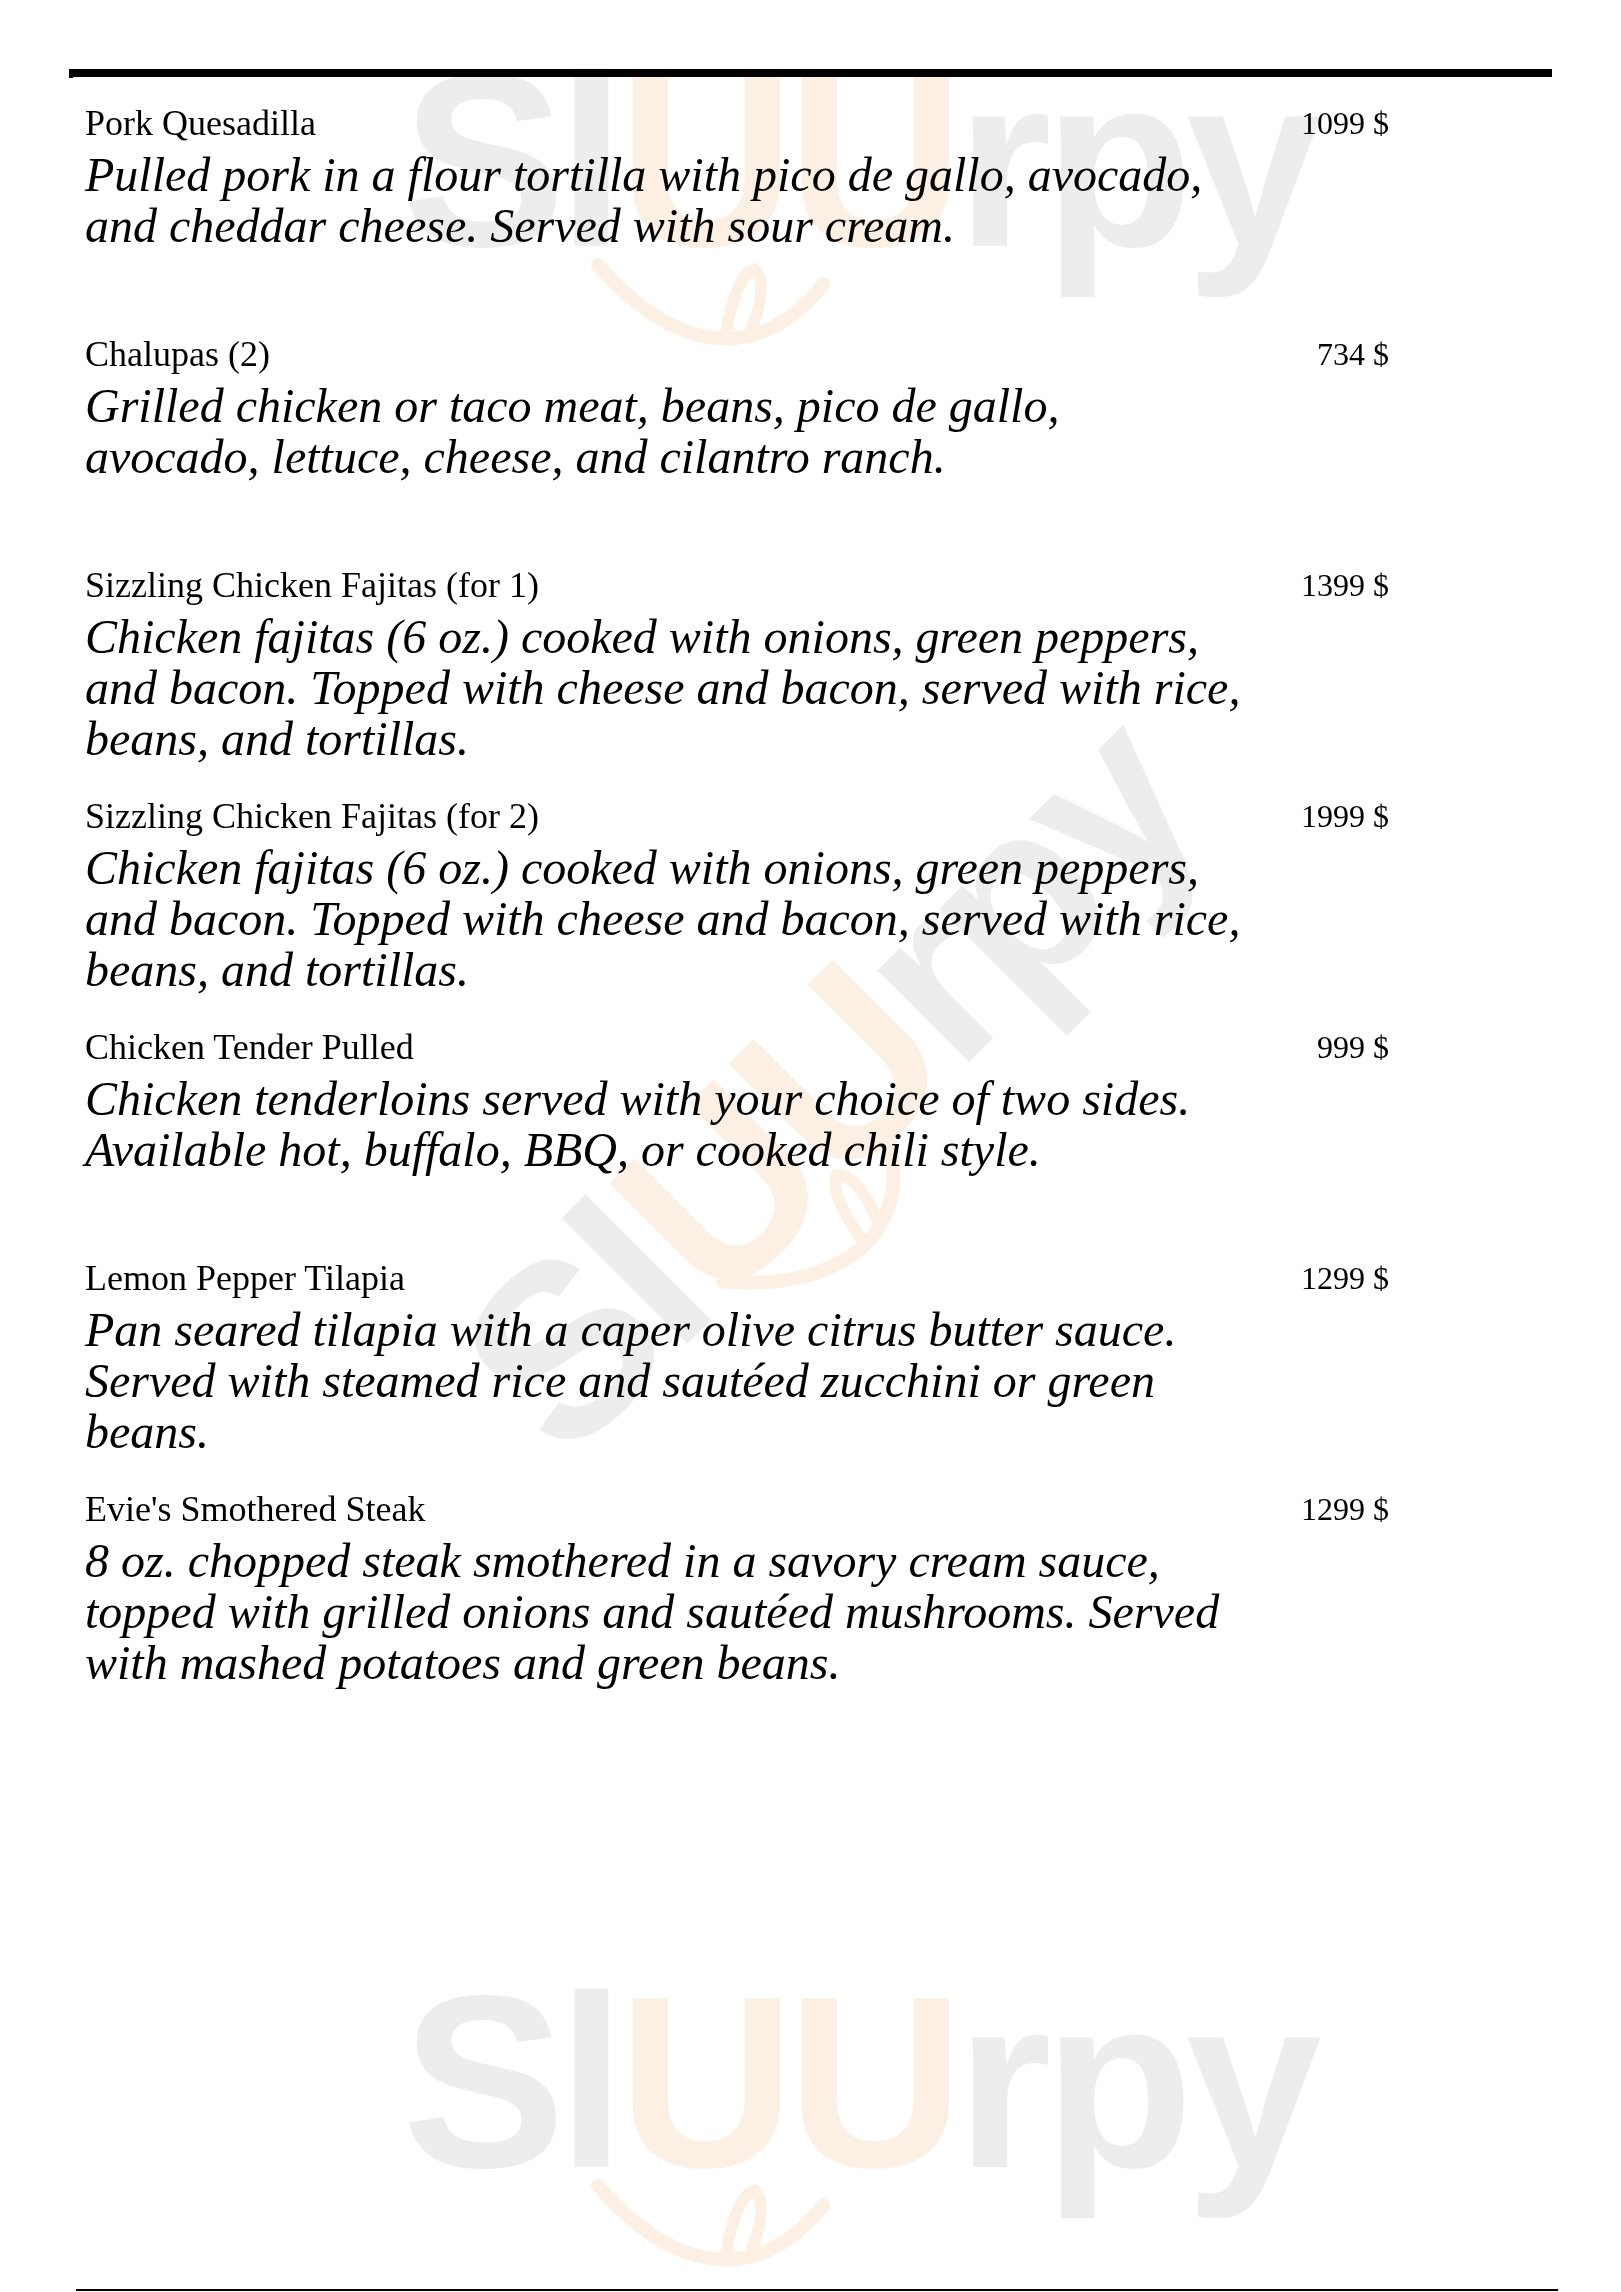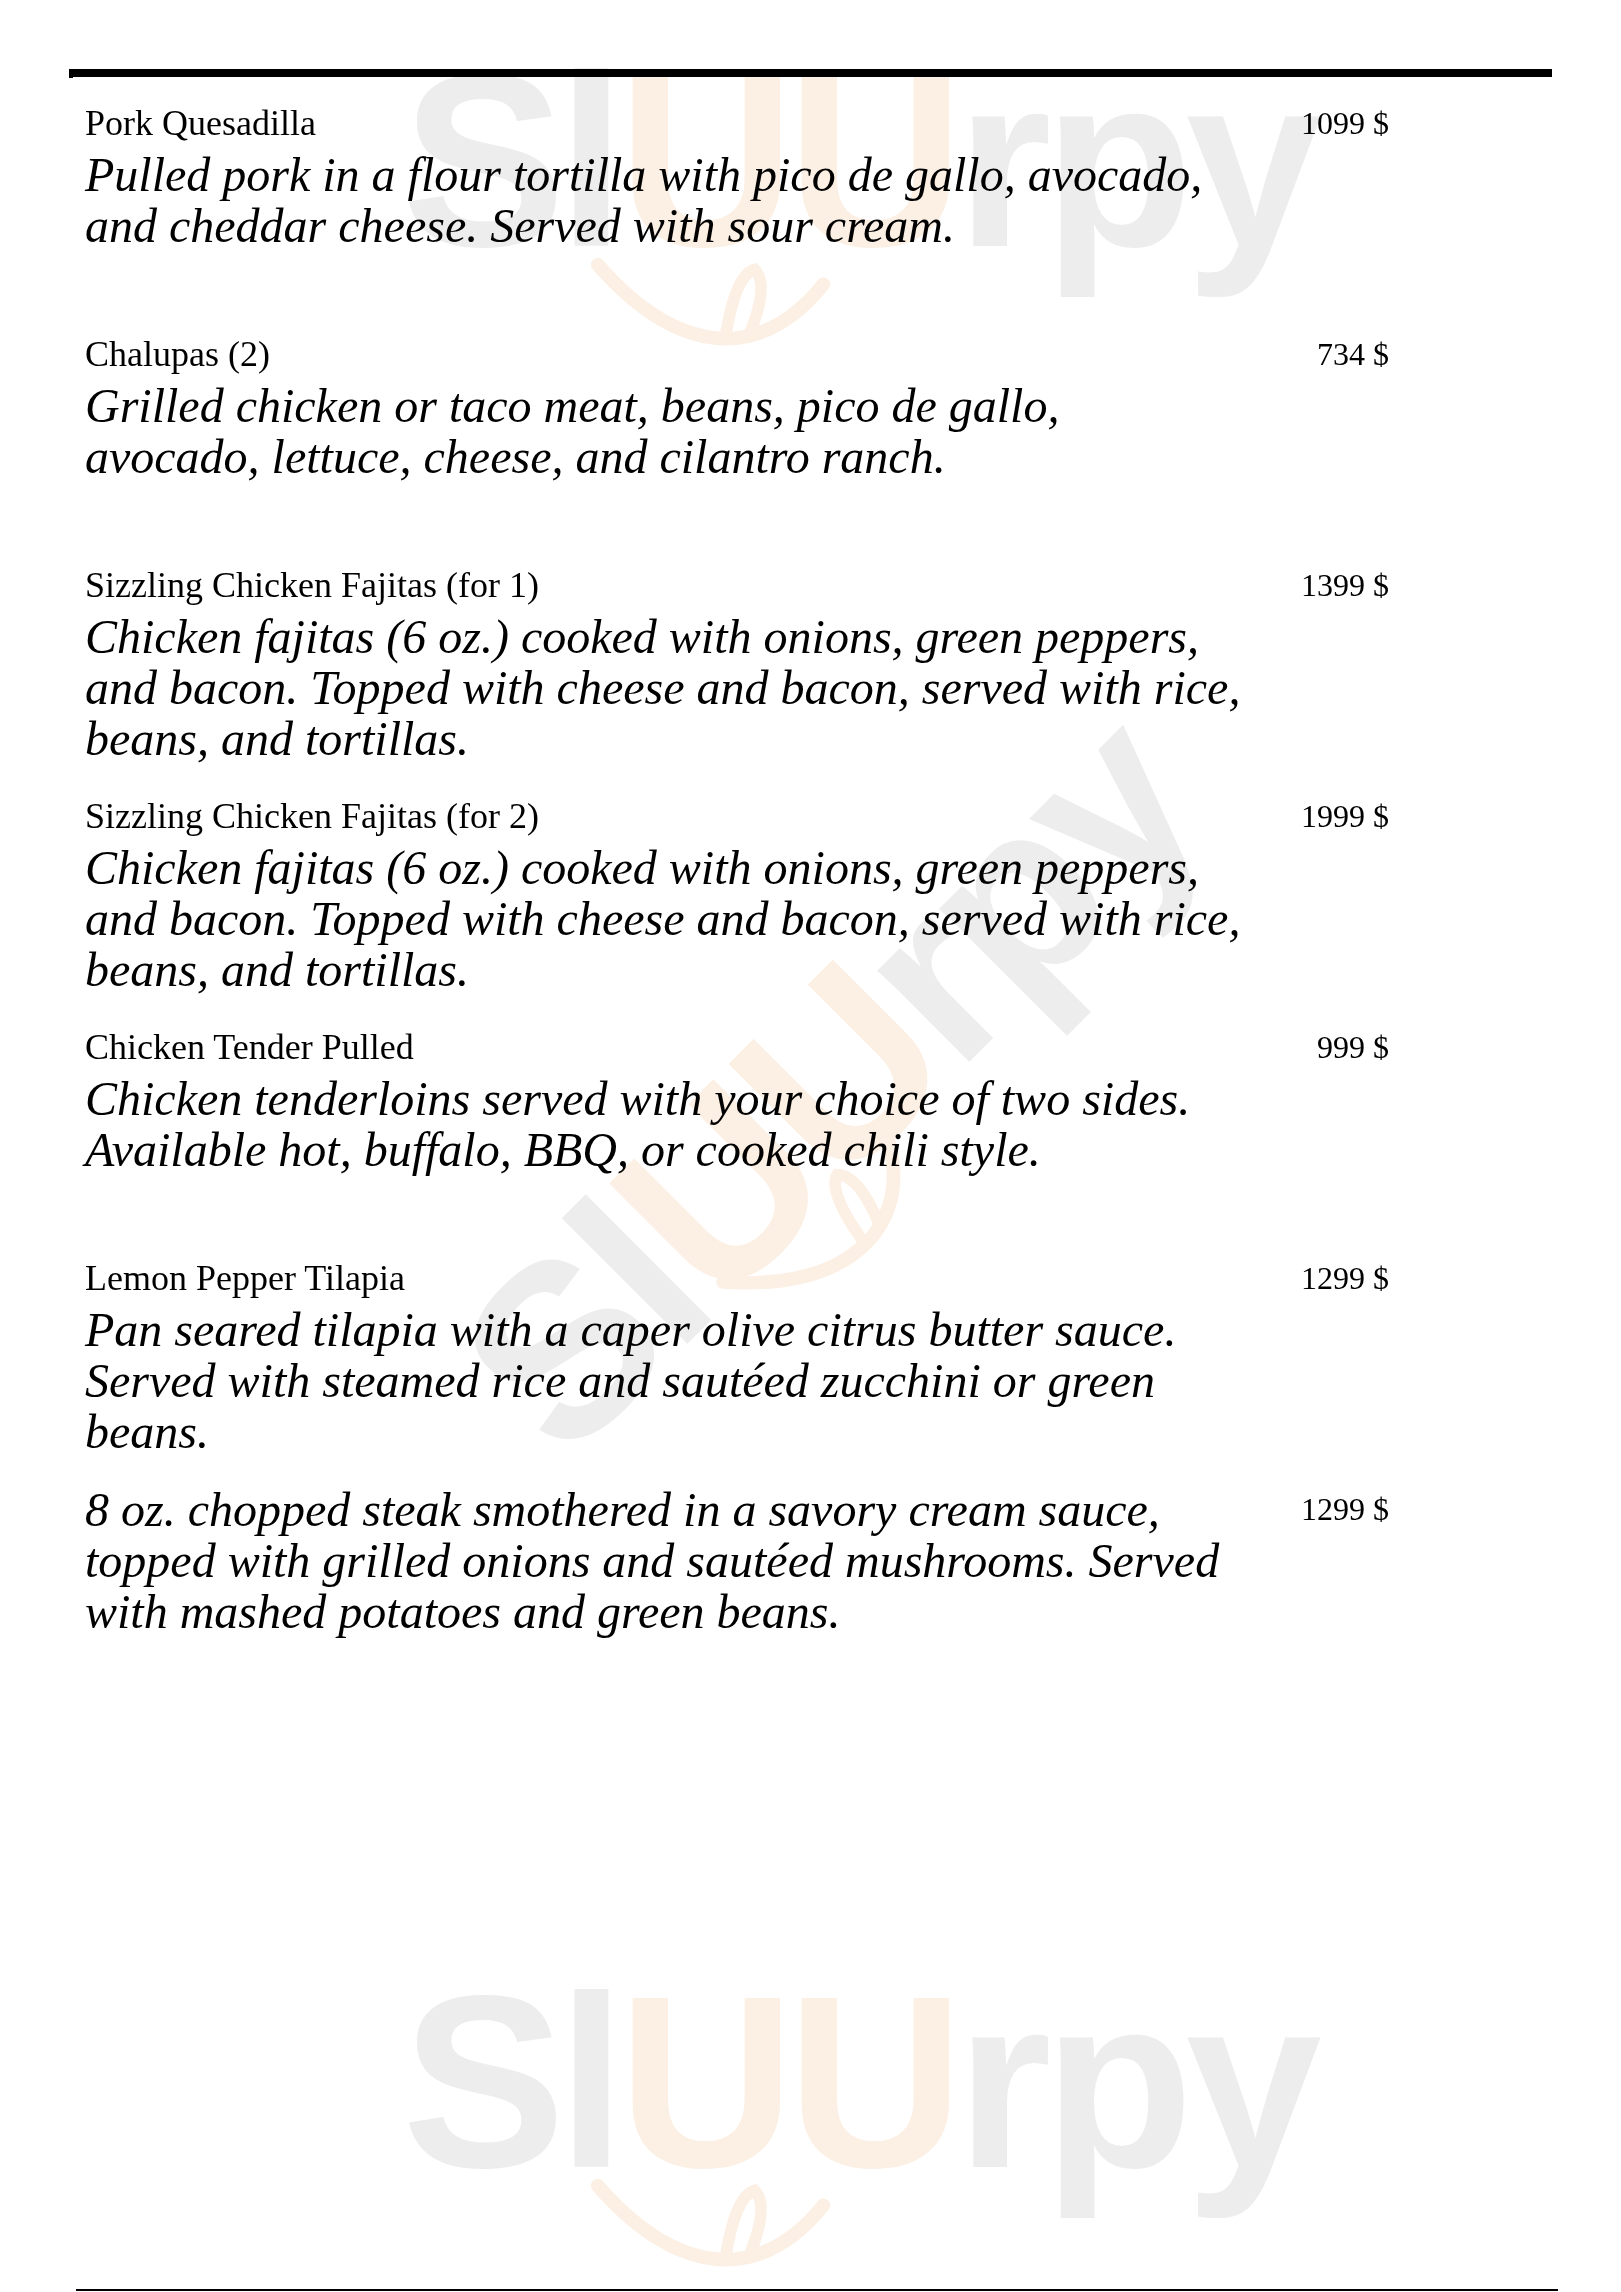--- a/index.html
+++ b/index.html
@@ -152,17 +152,18 @@
     <span class="item-name">Chicken Tender Pulled</span>
     <span class="item-desc">Chicken tenderloins served with your choice of two sides. Available hot, buffalo, BBQ, or cooked chili style.</span>
     <span class="item-price">999 $</span>
   </div>
   <div class="menu-item">
     <span class="item-name">Lemon Pepper Tilapia</span>
     <span class="item-desc">Pan seared tilapia with a caper olive citrus butter sauce. Served with steamed rice and sautéed zucchini or green beans.</span>
     <span class="item-price">1299 $</span>
   </div>
   <div class="menu-item">
+    <span class="item-name">Evie's Smothered Steak</span>
     <span class="item-desc">8 oz. chopped steak smothered in a savory cream sauce, topped with grilled onions and sautéed mushrooms. Served with mashed potatoes and green beans.</span>
     <span class="item-price">1299 $</span>
   </div>
 </div>
 
 
 </body></html>

